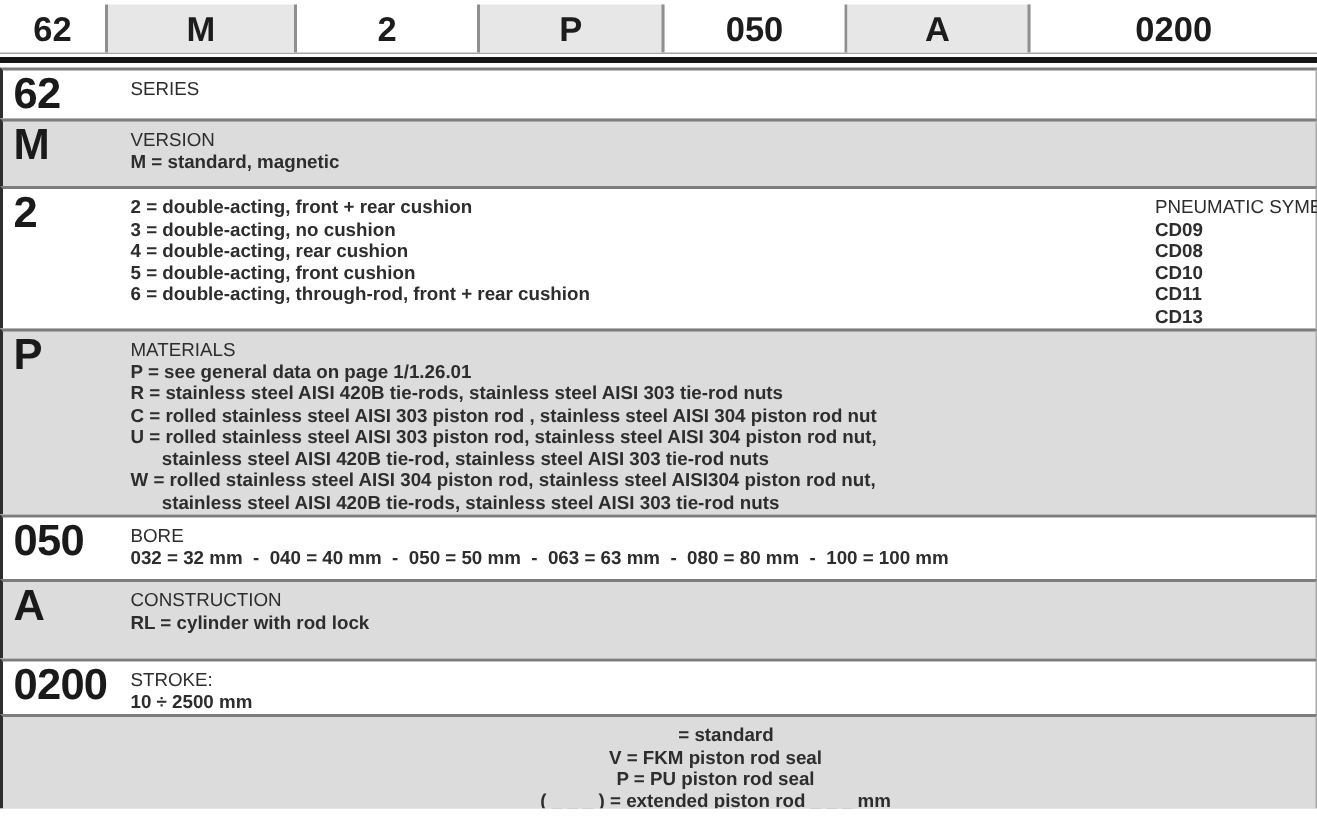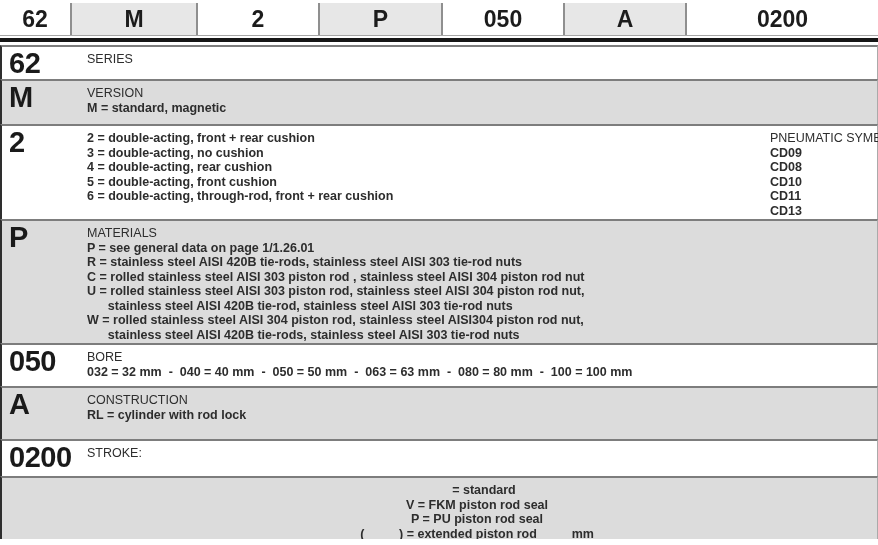--- a/index.html
+++ b/index.html
@@ -122,20 +122,21 @@
         <div class="row-code" data-name="row-code">A</div>
         <div class="row-desc" data-name="row-description">
           <div class="row-title" data-name="row-title">CONSTRUCTION</div>
           <div class="row-line" data-name="row-line">RL = cylinder with rod lock</div>
         </div>
       </div>
       <div class="row" data-name="row-stroke">
         <div class="row-code" data-name="row-code">0200</div>
         <div class="row-desc" data-name="row-description">
           <div class="row-title" data-name="row-title">STROKE:</div>
+          <div class="row-line" data-name="row-line">10 ÷ 2500 mm</div>
         </div>
       </div>
       <div class="row gray" data-name="row-seals">
         <div class="row-code" data-name="row-code"></div>
         <div class="row-desc" data-name="row-description">
           <div class="row-line" data-name="row-line">&nbsp;&nbsp;&nbsp;&nbsp;= standard</div>
           <div class="row-line" data-name="row-line">V = FKM piston rod seal</div>
           <div class="row-line" data-name="row-line">P = PU piston rod seal</div>
           <div class="row-line" data-name="row-line">( _ _ _ ) = extended piston rod _ _ _ mm</div>
         </div>

